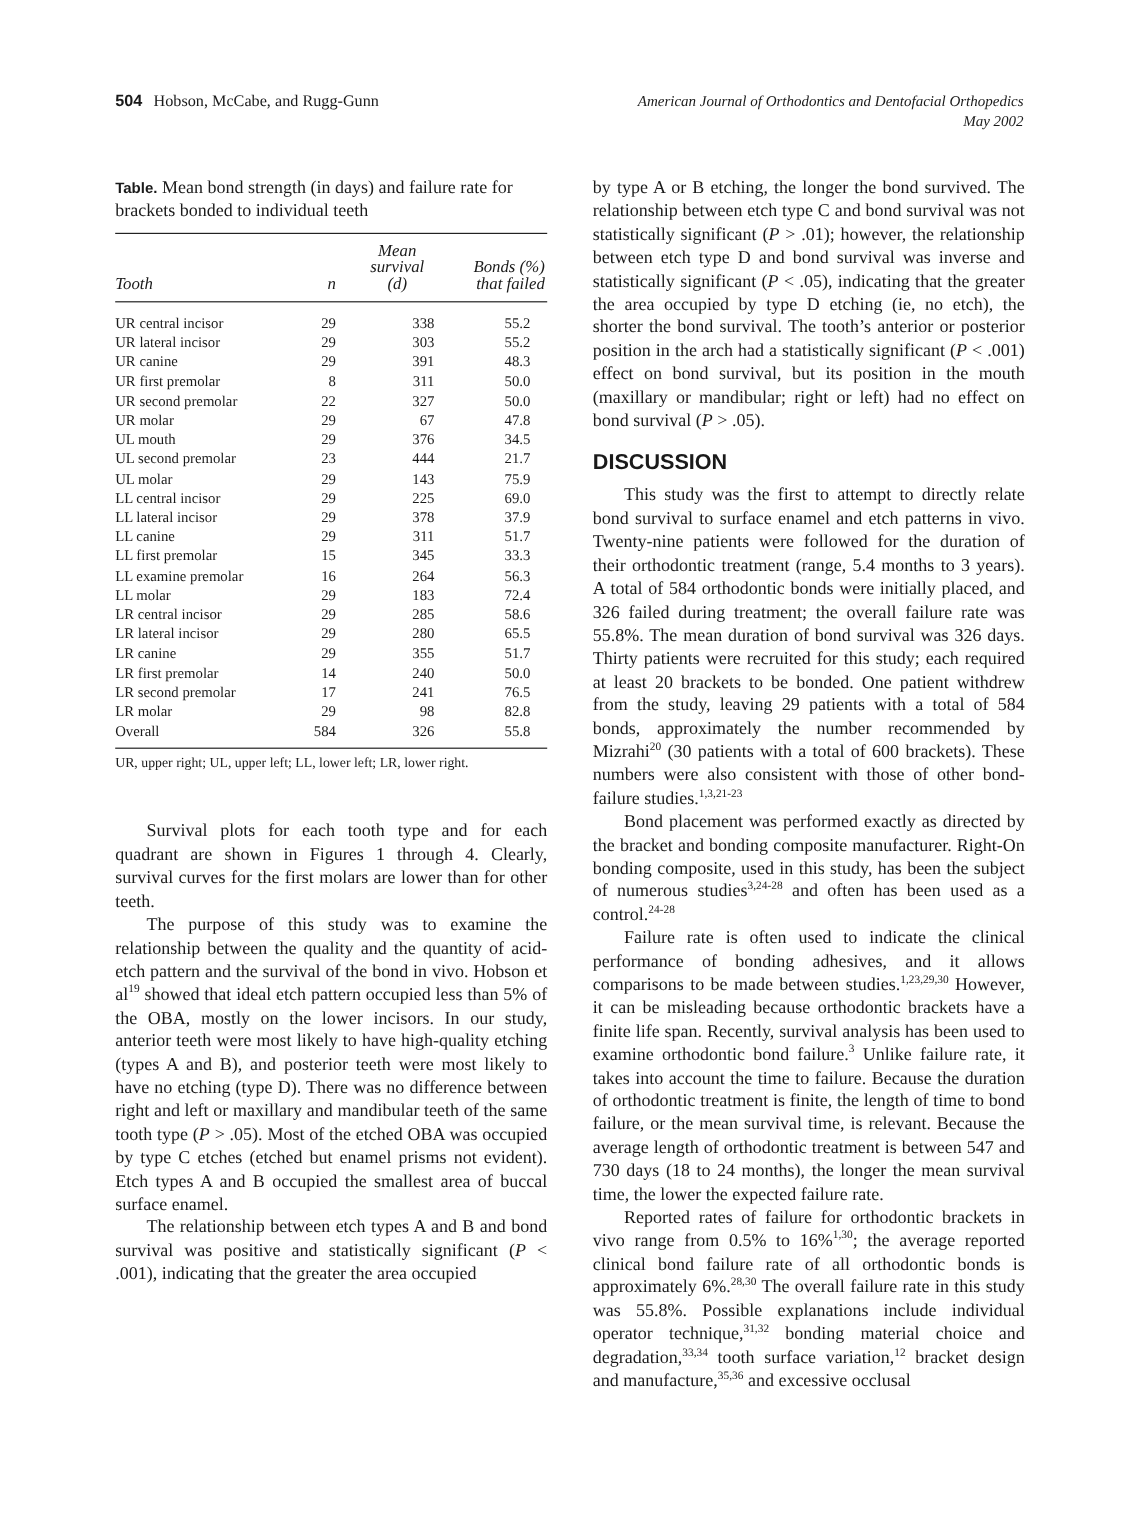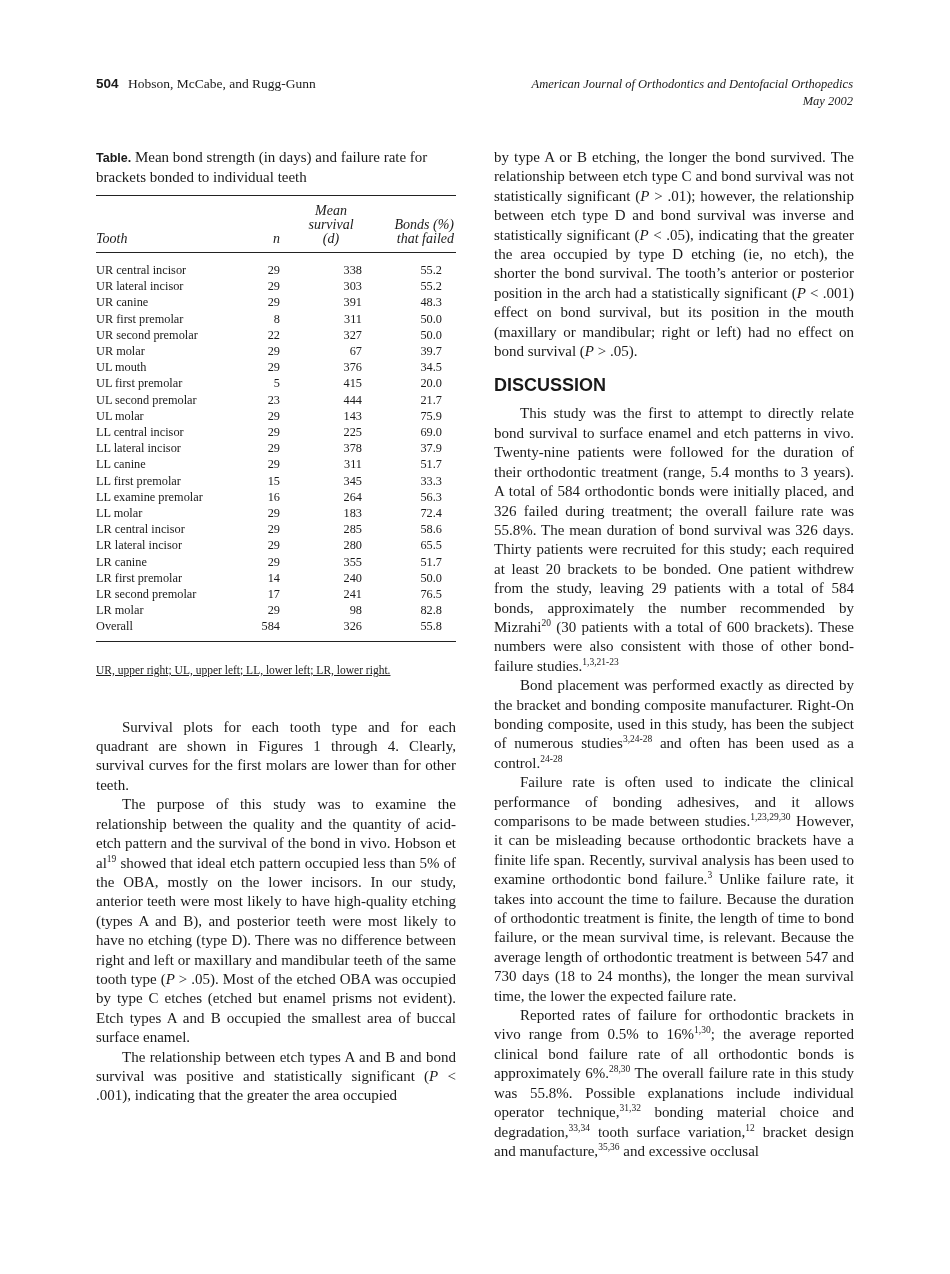--- a/index.html
+++ b/index.html
@@ -23,21 +23,21 @@
   table.data th { font-weight: normal; font-style: italic; font-size: 14px; line-height: 14px; vertical-align: bottom; padding: 8px 0 6px 0; }
   table.data td { line-height: 16.2px; padding: 0; }
   table.data tr.first td { padding-top: 9px; }
   table.data tr.last td { padding-bottom: 6px; }
   .c-tooth { text-align: left; }
   .c-n { text-align: right; width: 46px; }
   .c-ms { text-align: right; width: 62px; padding-right: 0; }
   .c-bf { text-align: right; width: 80px; padding-right: 14px !important; }
   th.c-bf { padding-right: 2px !important; }
   th.c-ms { text-align: center; padding-left: 20px !important; }
-  .table-foot { font-size: 11.5px; margin-top: 22px; text-decoration: underline; }
+  .table-foot { font-size: 11.5px; margin-top: 6px; }
 
   p.body { margin: 0; font-size: 15px; line-height: 19.4px; text-align: justify; text-indent: 26px; }
   p.noindent { text-indent: 0; }
   h3.sec { font-family: "Liberation Sans", sans-serif; font-weight: bold; font-size: 18px; margin: 14px 0 8px 0; }
   sup { font-size: 9.5px; line-height: 0; vertical-align: 6px; }
   .it { font-style: italic; }
 </style>
 </head>
 <body>
 
@@ -107,33 +107,27 @@
         <tr>
           <td class="c-tooth">UR second premolar</td>
           <td class="c-n">22</td>
           <td class="c-ms">327</td>
           <td class="c-bf">50.0</td>
         </tr>
         <tr>
           <td class="c-tooth">UR molar</td>
           <td class="c-n">29</td>
           <td class="c-ms">67</td>
-          <td class="c-bf">39.7</td>
+          <td class="c-bf">47.8</td>
         </tr>
         <tr>
           <td class="c-tooth">UL mouth</td>
           <td class="c-n">29</td>
           <td class="c-ms">376</td>
           <td class="c-bf">34.5</td>
-        </tr>
-        <tr>
-          <td class="c-tooth">UL first premolar</td>
-          <td class="c-n">5</td>
-          <td class="c-ms">415</td>
-          <td class="c-bf">20.0</td>
         </tr>
         <tr>
           <td class="c-tooth">UL second premolar</td>
           <td class="c-n">23</td>
           <td class="c-ms">444</td>
           <td class="c-bf">21.7</td>
         </tr>
         <tr>
           <td class="c-tooth">UL molar</td>
           <td class="c-n">29</td>

